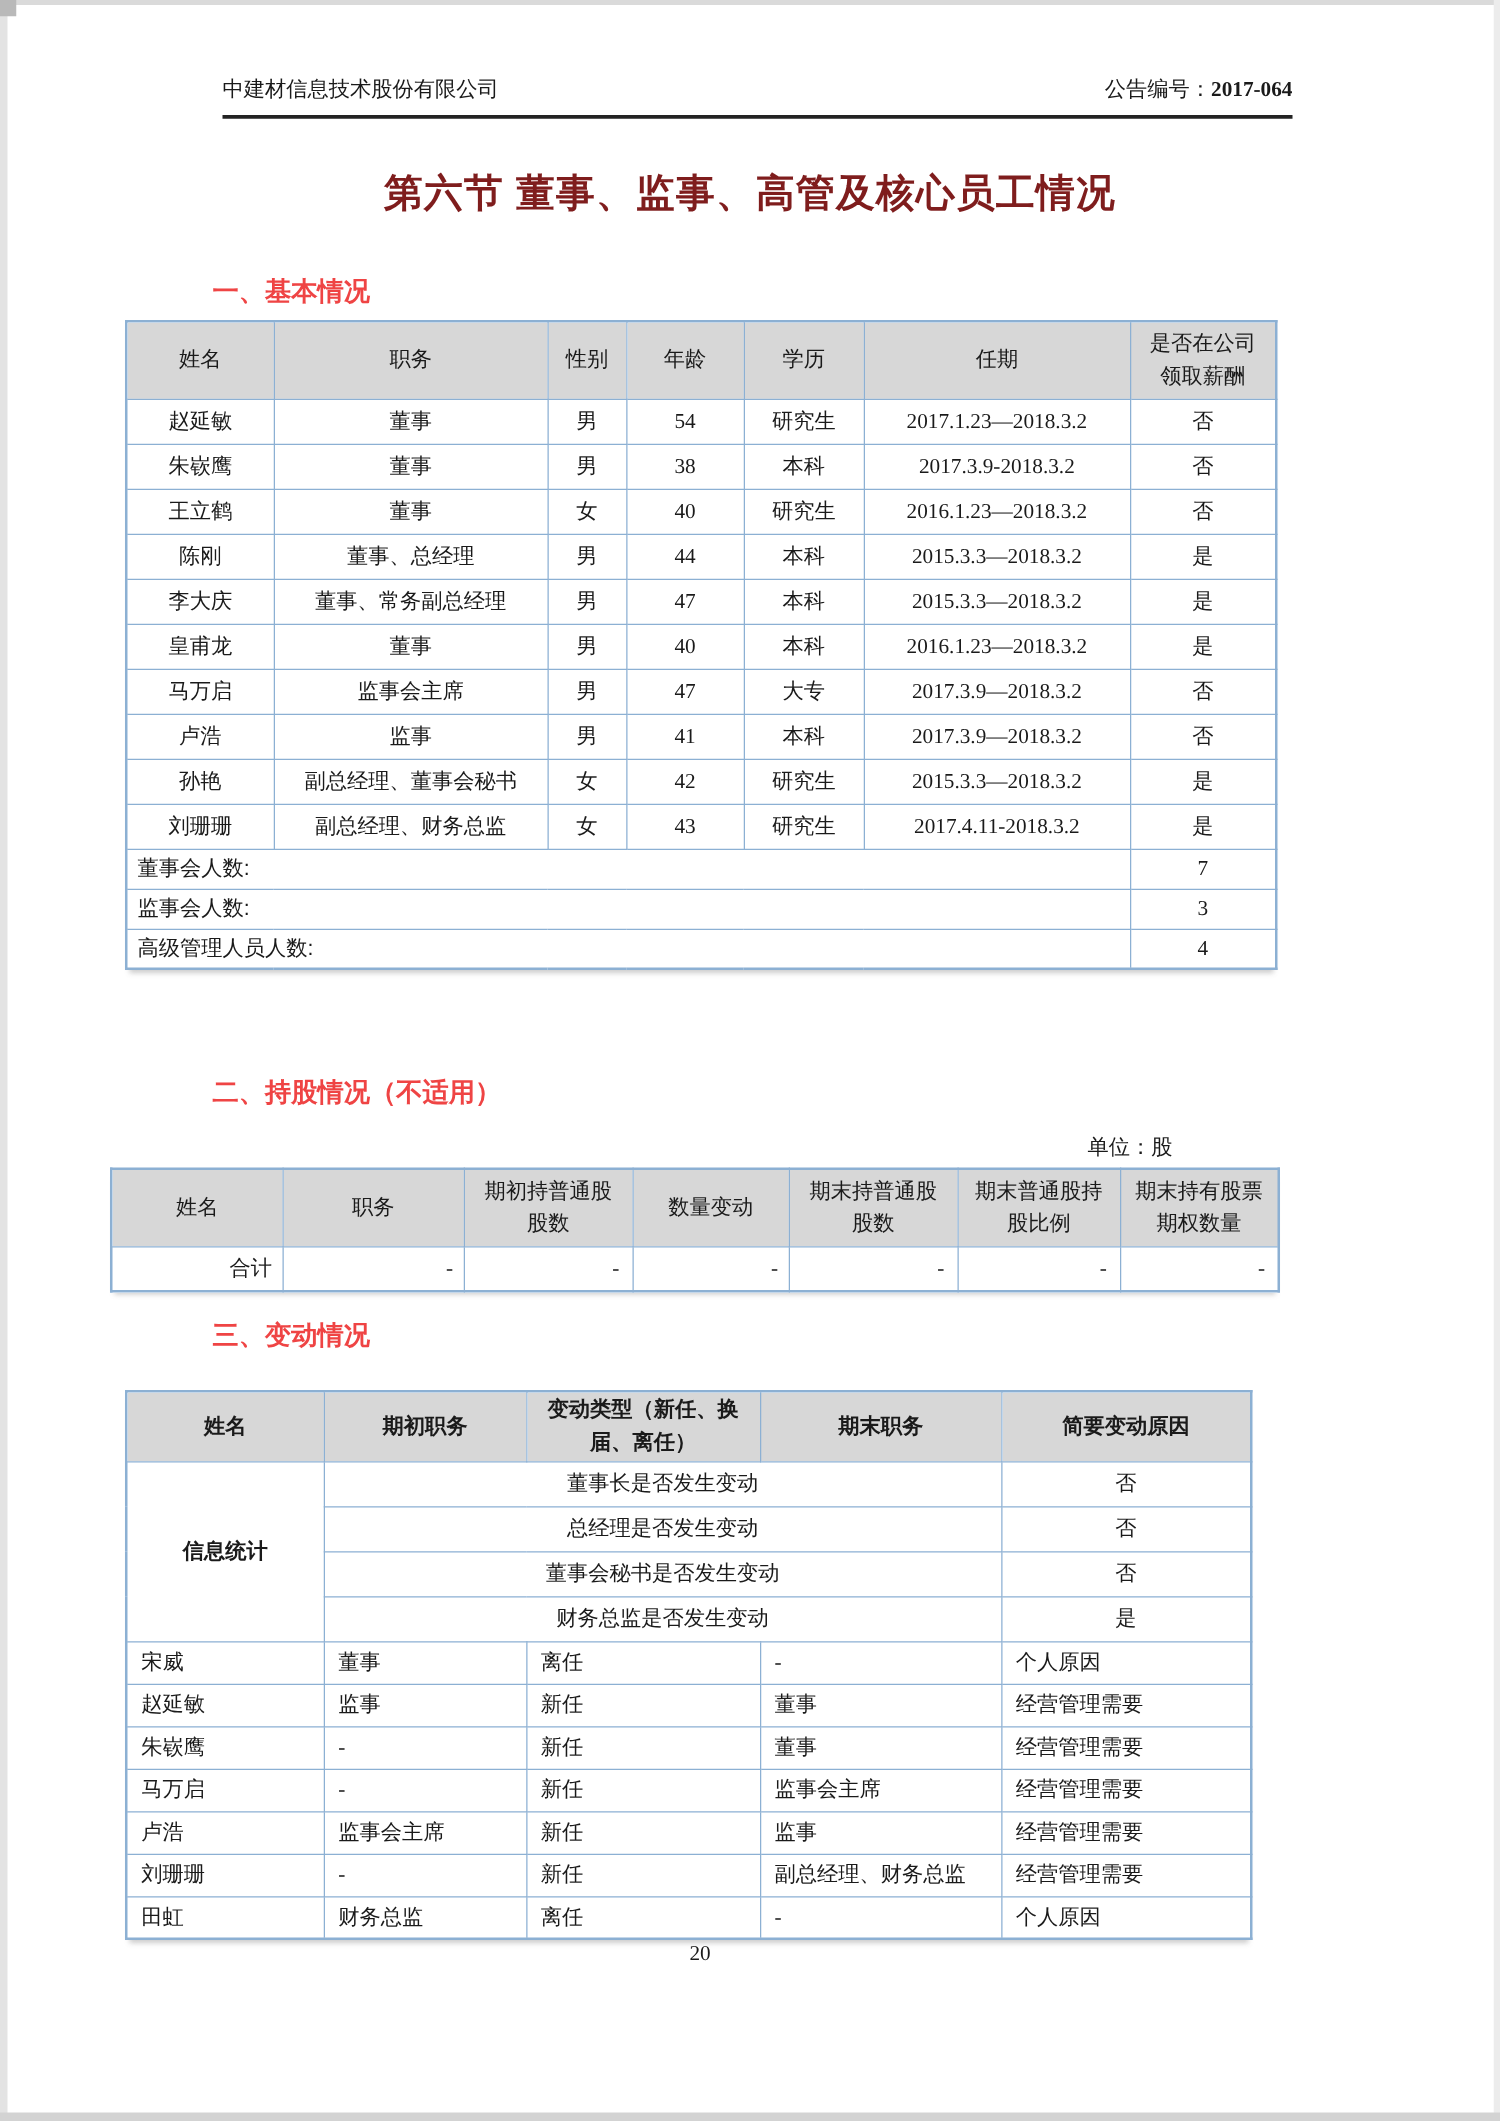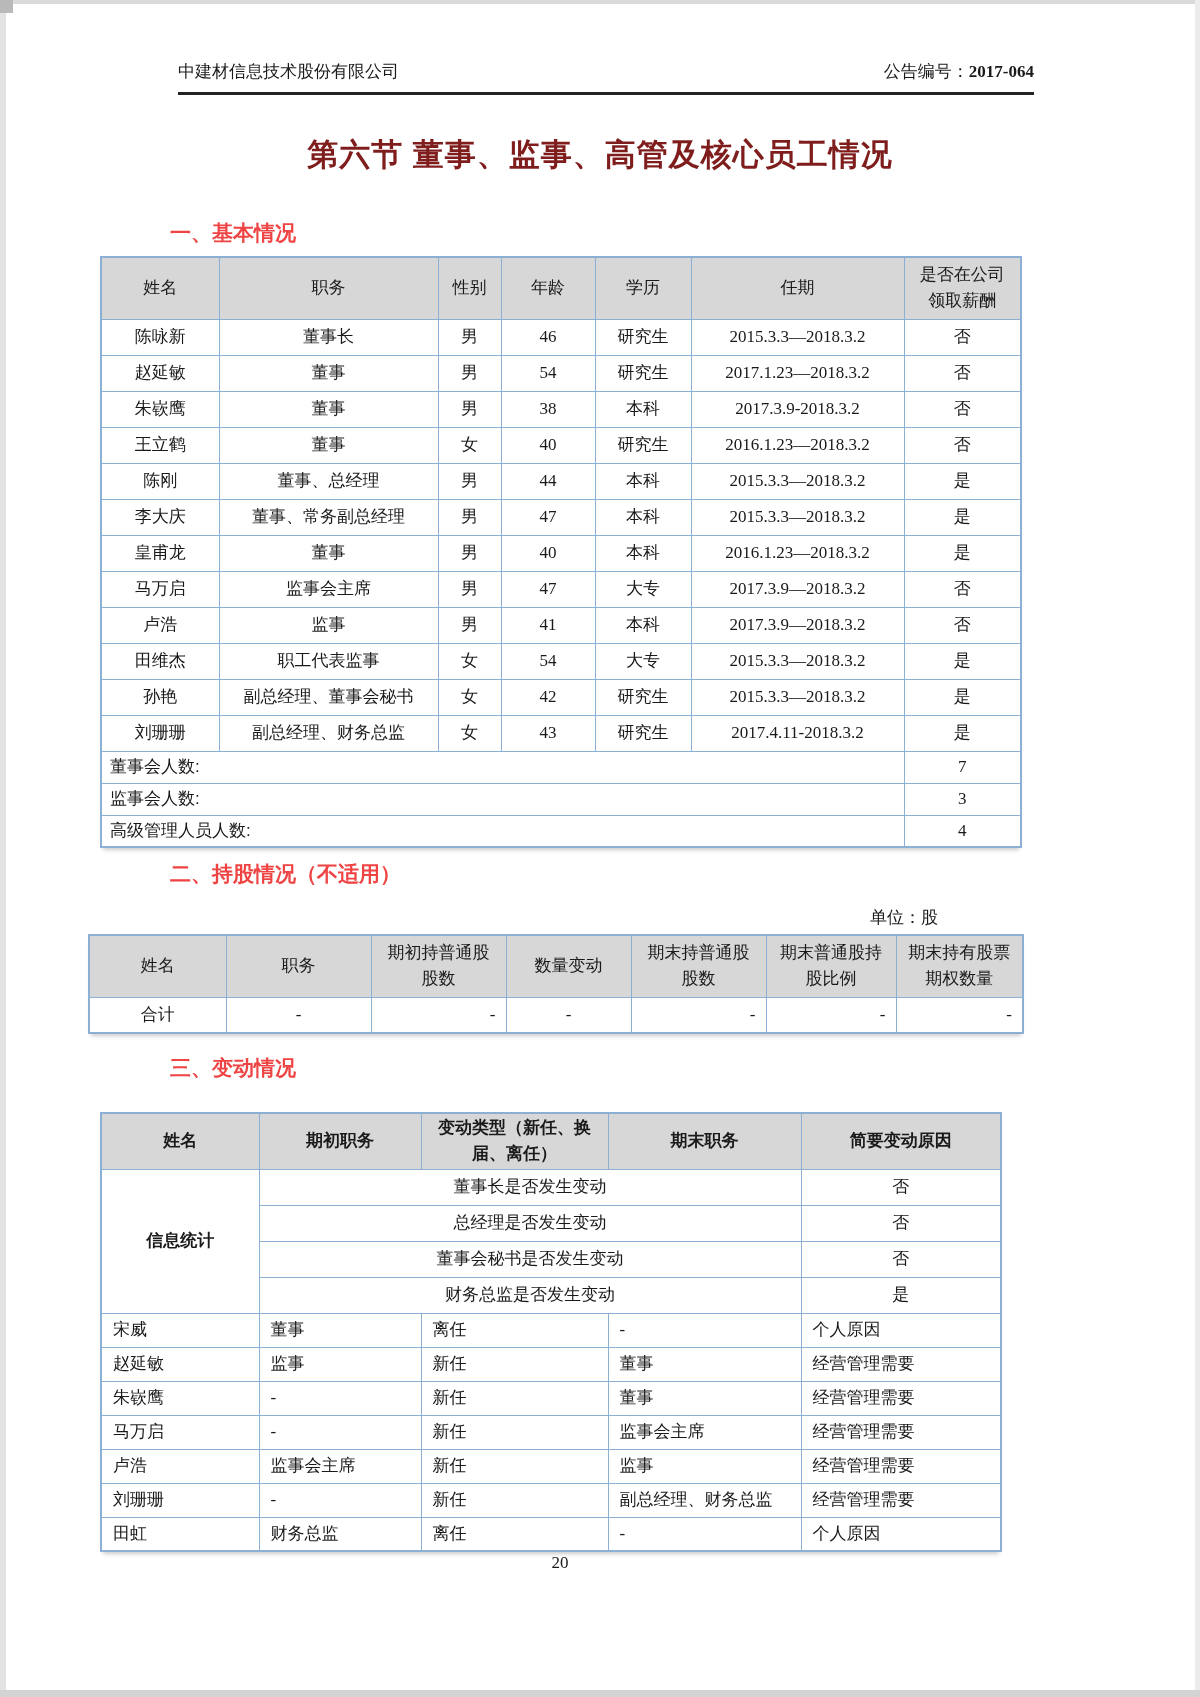--- a/index.html
+++ b/index.html
@@ -55,21 +55,21 @@
   .t1 th{padding:0 8px;}
   .sum-label{
     text-align:left;font-family:"Liberation Sans","DejaVu Sans",sans-serif;
     font-weight:bold;
   }
   .t2{left:88px;top:934px;width:934px;text-align:center;}
   .t2 thead tr{height:62px;}
   .t2 th{padding:0 10px;}
   .t2 tbody tr{height:36px;}
   .t2 td.al-r{text-align:right;padding-right:10px;}
-  .t2 td.al-c{text-align:center;}
+  .t2 td.al-c{text-align:right;}
 
   .t3{left:100px;top:1112px;width:900px;}
   .t3 tbody.info tr{height:36px;}
   .t3 tbody.info td{text-align:center;}
   .t3 .info-label{
     font-family:Liberation Serif, serif;font-weight:bold;
   }
   .t3 thead tr{height:56px;}
   .t3 thead th{
     font-family:"Liberation Sans","DejaVu Sans",sans-serif;font-weight:bold;
@@ -117,29 +117,20 @@
         <th>职务</th>
         <th>性别</th>
         <th>年龄</th>
         <th>学历</th>
         <th>任期</th>
         <th>是否在公司领取薪酬</th>
       </tr>
     </thead>
     <tbody class="data">
 
-    <tr>
-        <td>陈咏新</td>
-        <td>董事长</td>
-        <td>男</td>
-        <td>46</td>
-        <td>研究生</td>
-        <td>2015.3.3—2018.3.2</td>
-        <td>否</td>
-      </tr>
         <tr>
         <td>赵延敏</td>
         <td>董事</td>
         <td>男</td>
         <td>54</td>
         <td>研究生</td>
         <td>2017.1.23—2018.3.2</td>
         <td>否</td>
       </tr>
         <tr>
@@ -197,29 +188,20 @@
         <td>否</td>
       </tr>
         <tr>
         <td>卢浩</td>
         <td>监事</td>
         <td>男</td>
         <td>41</td>
         <td>本科</td>
         <td>2017.3.9—2018.3.2</td>
         <td>否</td>
-      </tr>
-        <tr>
-        <td>田维杰</td>
-        <td>职工代表监事</td>
-        <td>女</td>
-        <td>54</td>
-        <td>大专</td>
-        <td>2015.3.3—2018.3.2</td>
-        <td>是</td>
       </tr>
         <tr>
         <td>孙艳</td>
         <td>副总经理、董事会秘书</td>
         <td>女</td>
         <td>42</td>
         <td>研究生</td>
         <td>2015.3.3—2018.3.2</td>
         <td>是</td>
       </tr>

